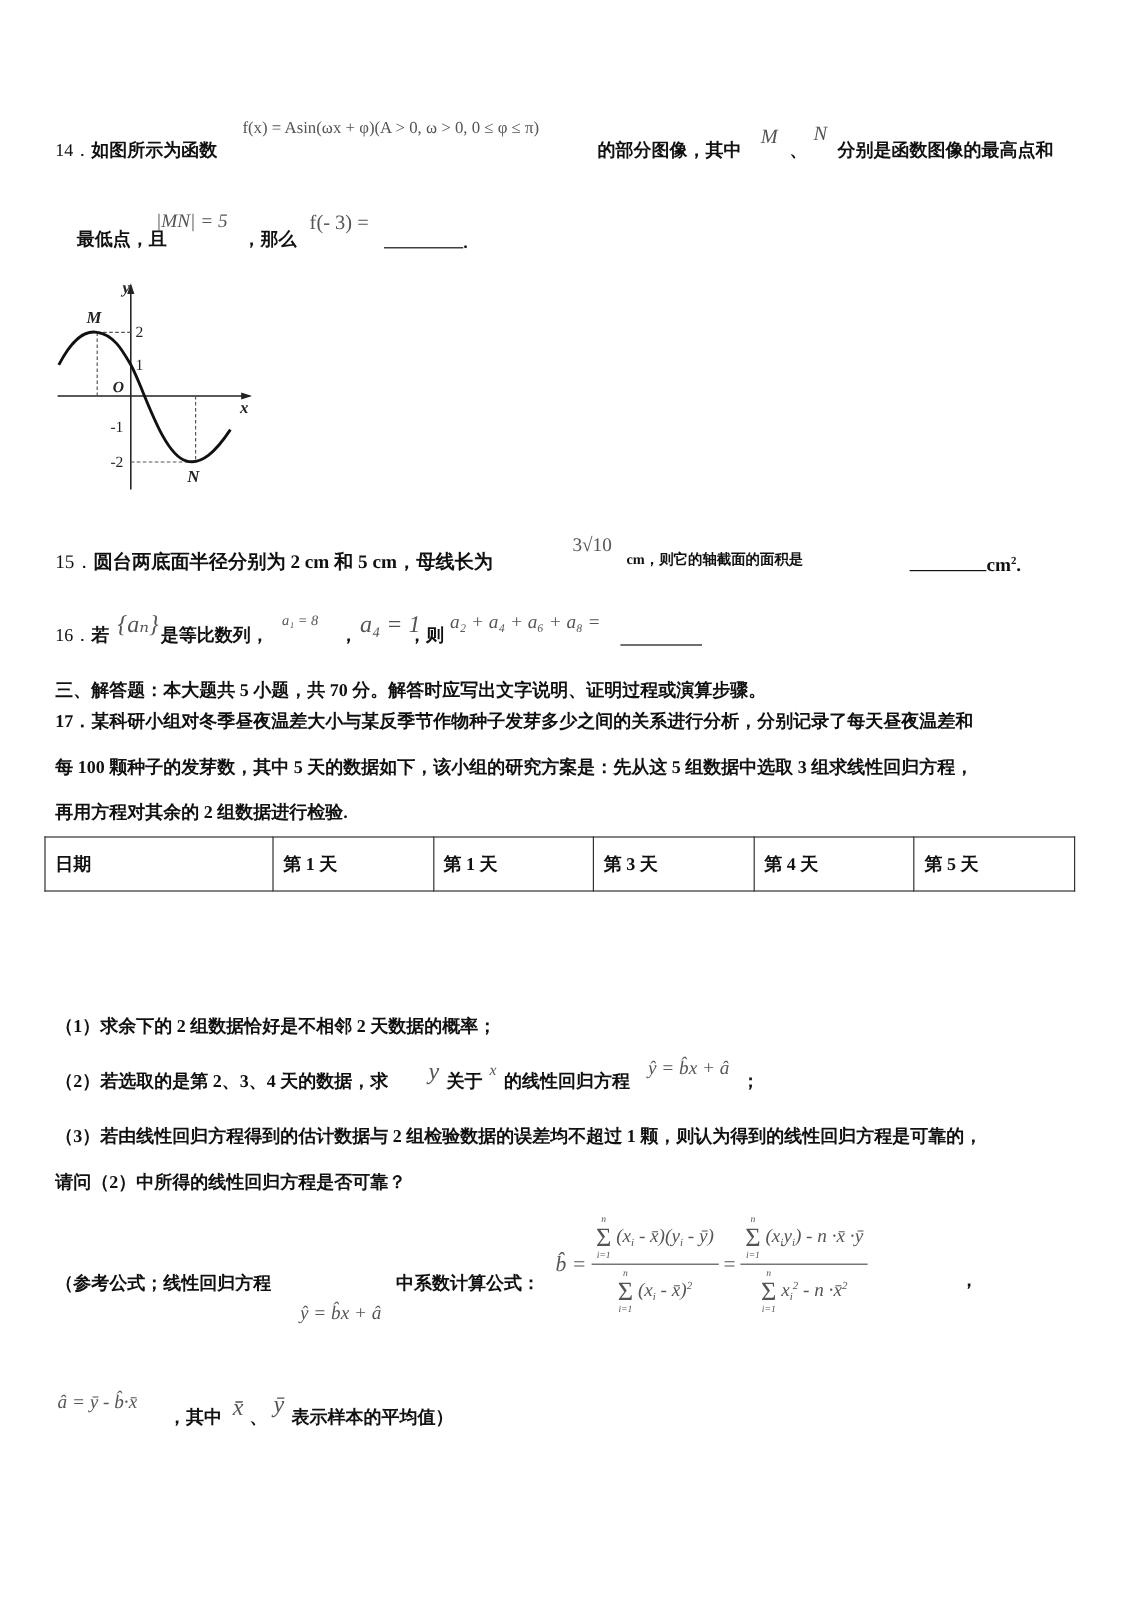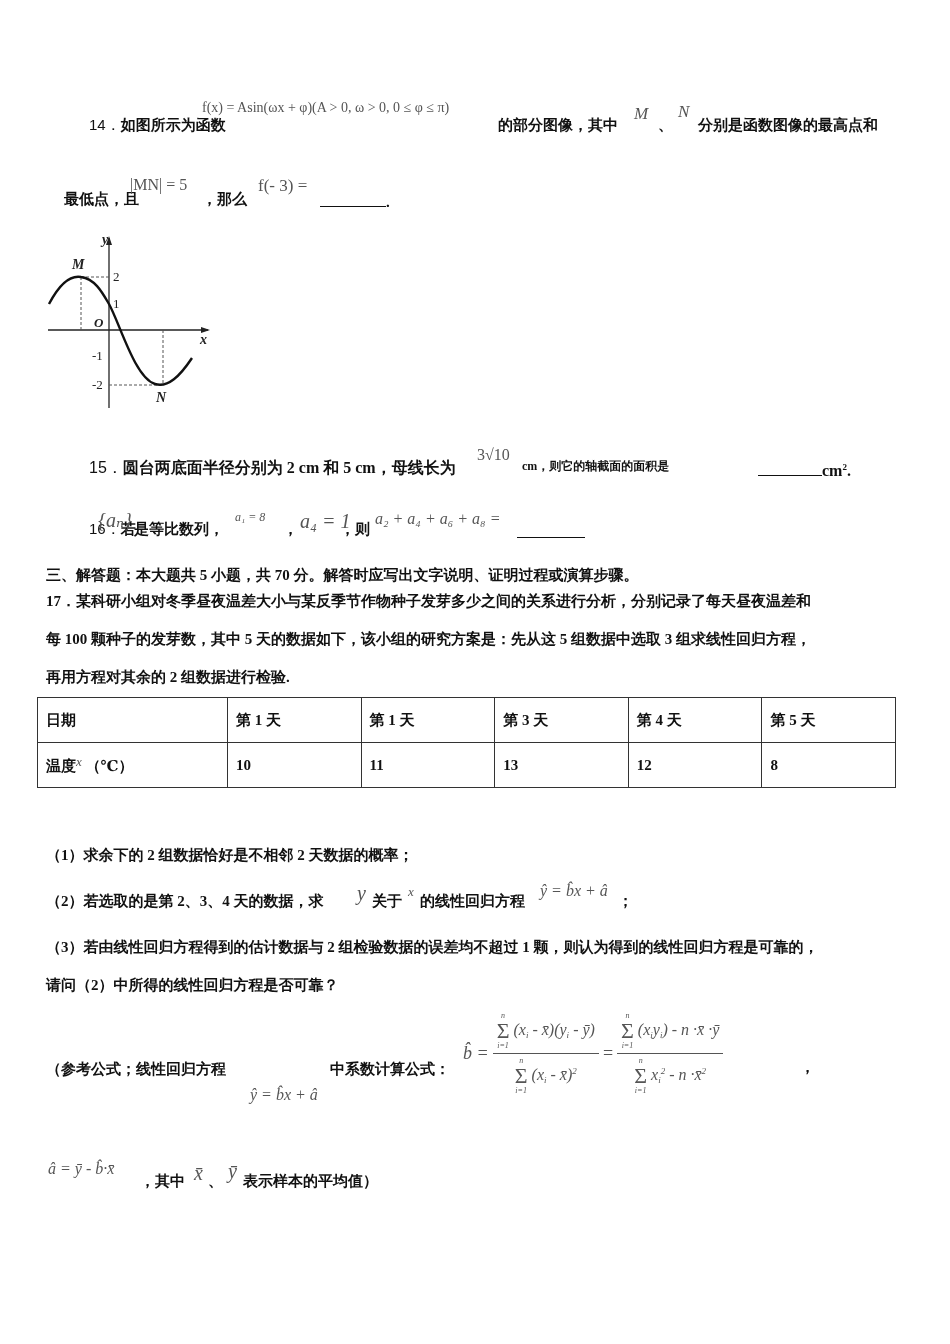--- a/index.html
+++ b/index.html
@@ -1,20 +1,20 @@
 <!DOCTYPE html>
 <html><head>
 <meta charset="utf-8">
 <style>
   html, body { margin: 0; padding: 0; background: #ffffff; }
   body { width: 950px; height: 1344px; position: relative; overflow: hidden;
          font-family: "Liberation Serif", "DejaVu Serif", serif; color: #111; }
   .abs { position: absolute; white-space: nowrap; }
   .txt { font-size: 15px; font-weight: bold; }
-  .num { font-weight: normal; font-family: Liberation Sans, sans-serif; margin-left: 43px; }
+  .num { font-weight: normal; font-family: Liberation Serif, serif; }
   .math { font-family: "Liberation Serif", "DejaVu Serif", serif; font-weight: normal;
           color: #555; font-size: 20px; }
   .math i { }
   .blank { display: inline-block; border-bottom: 1.5px solid #111; }
   table.data { position: absolute; left: 37px; top: 697px; width: 859px; border-collapse: collapse; }
   table.data td { border: 1.5px solid #333; height: 44px; padding: 0 8px; font-size: 15px;
                   font-weight: bold; vertical-align: middle; }
   .sub { font-size: 9px; vertical-align: -3px; }
   .sup { font-size: 9px; vertical-align: 6px; }
   .frac { display: inline-block; vertical-align: middle; text-align: center; }
@@ -31,21 +31,21 @@
   <span class="num">14．</span><span>如图所示为函数</span>
 </div>
 <div class="abs math" style="left:202px;top:100px;font-size:14px;">f(x) = Asin(ωx + φ)(A &gt; 0, ω &gt; 0, 0 ≤ φ ≤ π)</div>
 <div class="abs txt" style="left:498px;top:116px;">的部分图像，其中</div>
 <div class="abs math" style="left:634px;top:104px;font-style:italic;font-size:17px;">M</div>
 <div class="abs txt" style="left:658px;top:116px;">、</div>
 <div class="abs math" style="left:678px;top:102px;font-style:italic;font-size:17px;">N</div>
 <div class="abs txt" style="left:698px;top:116px;">分别是函数图像的最高点和</div>
 
 <div class="abs txt" style="left:46px;top:190px;margin-left:18px;">最低点，且</div>
-<div class="abs math" style="left:130px;top:176px;font-size:16px;">|MN| = 5</div>
+<div class="abs math" style="left:130px;top:176px;font-size:16px;font-style:italic;">|MN| = 5</div>
 <div class="abs txt" style="left:202px;top:190px;">，那么</div>
 <div class="abs math" style="left:258px;top:176px;font-size:17px;">f(- 3) =</div>
 <div class="abs txt" style="left:320px;top:190px;">
   <span class="blank" style="width:66px;height:16px;"></span><span>.</span>
 </div>
 
 <div class="abs" style="left:40px;top:228px;width:180px;height:185px;">
   <svg width="180" height="185" viewBox="0 0 180 185">
     <line x1="8" y1="102" x2="168" y2="102" stroke="#222" stroke-width="1.3"></line>
     <polygon points="170,102 161,99 161,105" fill="#222"></polygon>
@@ -100,28 +100,20 @@
 <table class="data">
   <tbody>
       <tr>
     <td style="width:173px;">日期</td>
     <td>第 1 天</td>
     <td>第 1 天</td>
     <td>第 3 天</td>
     <td>第 4 天</td>
     <td>第 5 天</td>
   </tr>
-  <tr>
-    <td><span>温度</span><span class="math" style="font-style:italic;vertical-align:5px;font-size:13px;">x</span> <span>（℃）</span></td>
-    <td>10</td>
-    <td>11</td>
-    <td>13</td>
-    <td>12</td>
-    <td>8</td>
-  </tr>
 </tbody>
   </table>
 
 <div class="abs txt" style="left:46px;top:846px;">（1）求余下的 2 组数据恰好是不相邻 2 天数据的概率；</div>
 
 <div class="abs txt" style="left:46px;top:892px;">（2）若选取的是第 2、3、4 天的数据，求</div>
 <div class="abs math" style="left:357px;top:882px;font-style:italic;">y</div>
 <div class="abs txt" style="left:372px;top:892px;">关于</div>
 <div class="abs math" style="left:408px;top:884px;font-style:italic;font-size:13px;">x</div>
 <div class="abs txt" style="left:420px;top:892px;">的线性回归方程</div>

